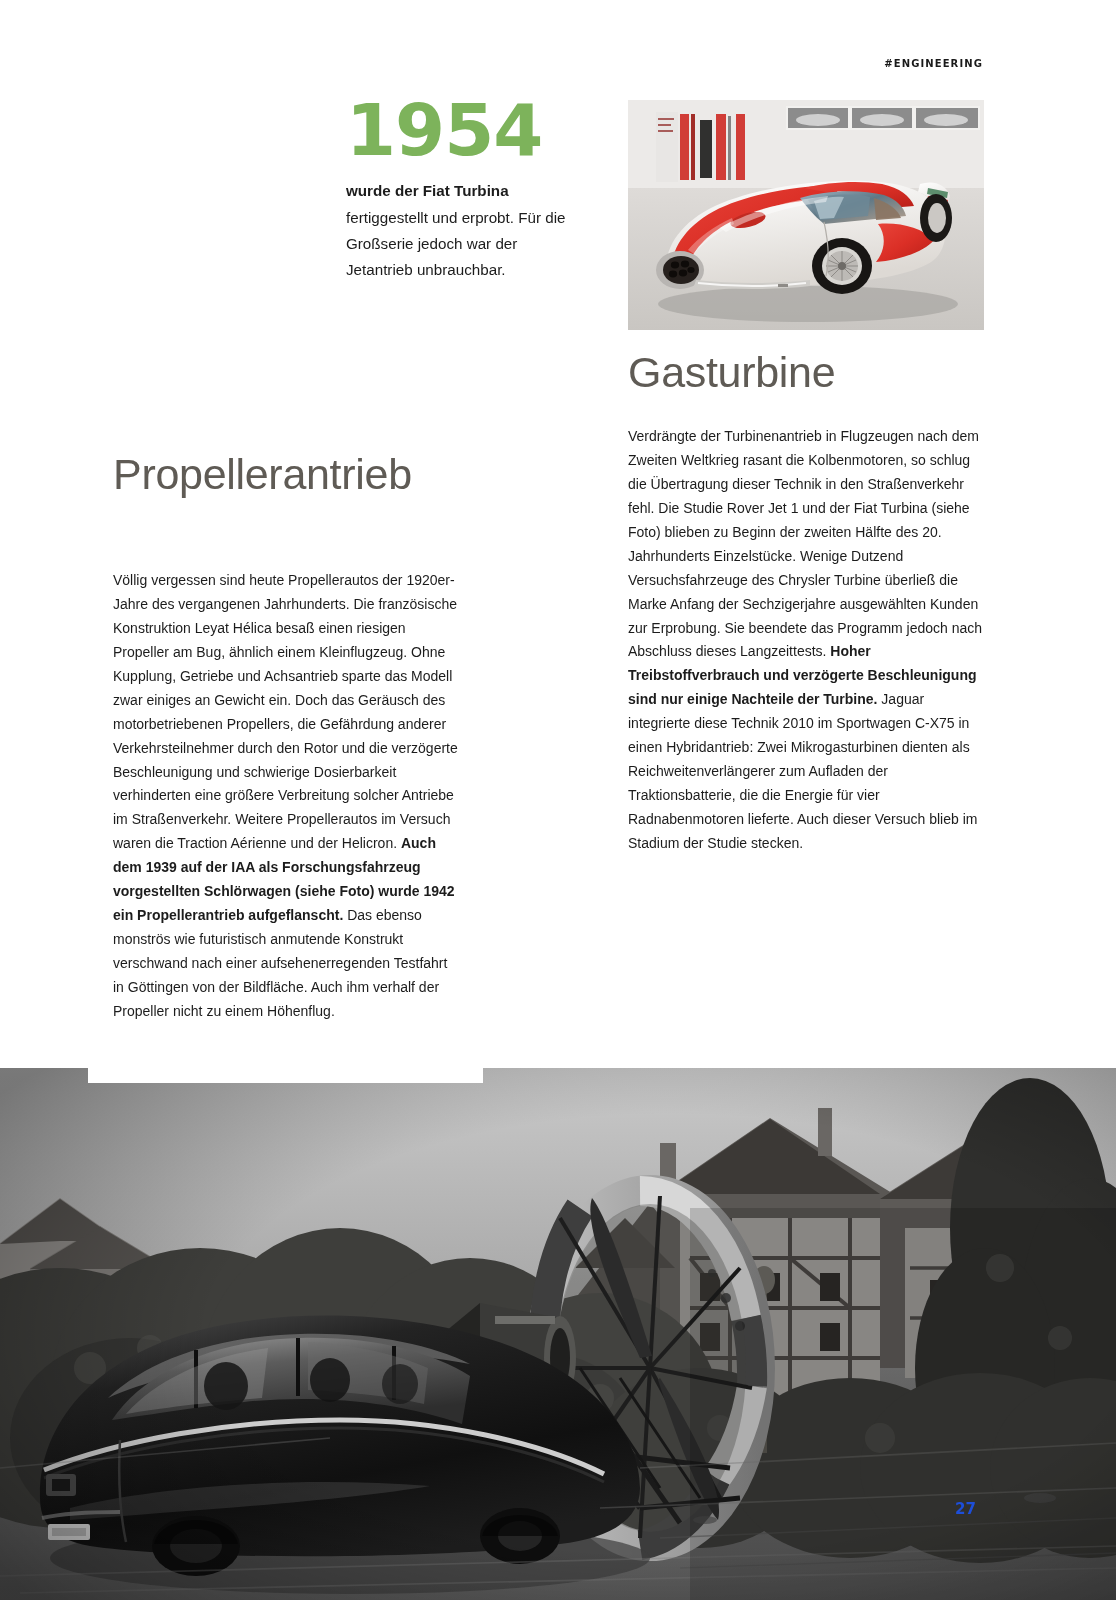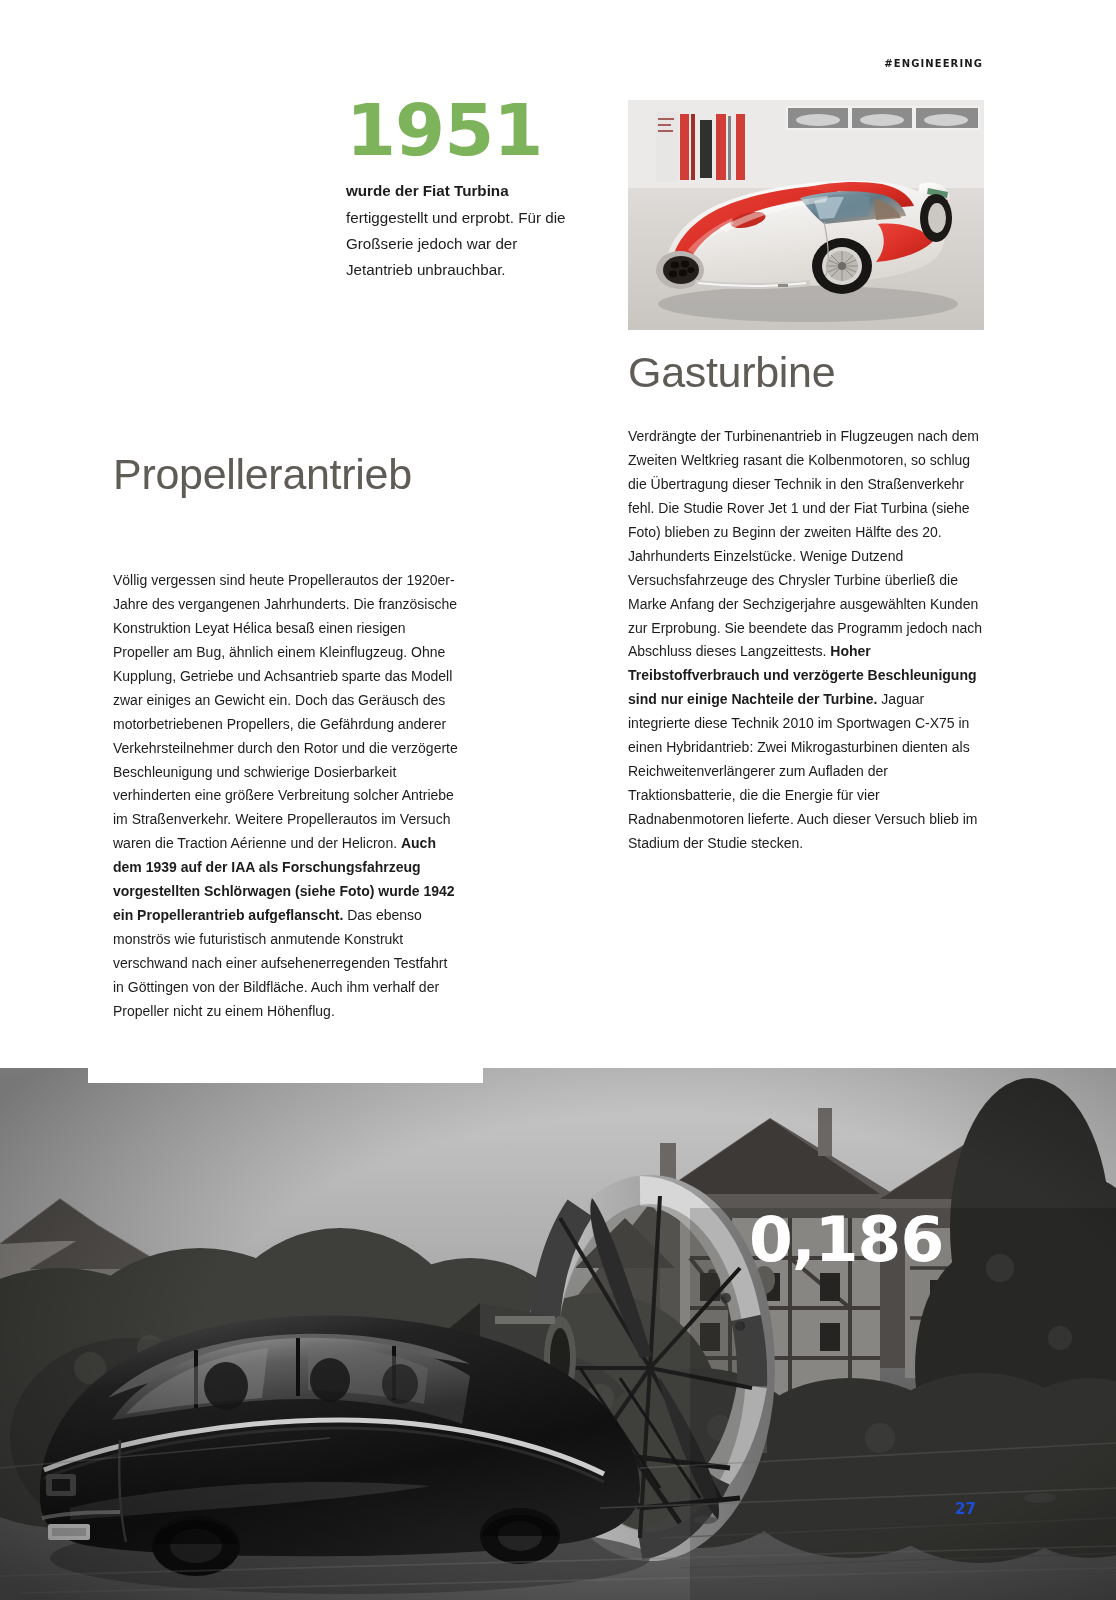--- a/index.html
+++ b/index.html
@@ -155,21 +155,21 @@
   }
 </style>
 </head>
 <body>
 
 <div id="page">
 
   <div class="kicker">#ENGINEERING</div>
 
   <div class="stat-top">
-    <div class="bignum">1951</div>
+    <div class="bignum">1954</div>
     <div class="caption"><b>wurde der Fiat Turbina</b><span> fertiggestellt und erprobt. Für die Großserie jedoch war der Jetantrieb unbrauchbar.</span></div>
   </div>
 
   <div class="photo-fiat">
     <svg viewBox="0 0 356 230" preserveAspectRatio="none">
       <defs>
         <linearGradient id="flr" x1="0" y1="0" x2="0" y2="1">
           <stop offset="0" stop-color="#dedbd8"></stop>
           <stop offset="1" stop-color="#c9c6c2"></stop>
         </linearGradient>
@@ -552,18 +552,17 @@
       <rect x="0" y="0" width="1116" height="532" fill="url(#vign)"></rect>
       <rect x="690" y="140" width="426" height="392" fill="#000000" opacity="0.16"></rect>
     </svg>
   </div>
 
   <div class="overlay-white"></div>
 
   <div class="bodycol" id="col-left" style="z-index:4;"><span>Völlig vergessen sind heute Propellerautos der 1920er-Jahre des vergangenen Jahrhunderts. Die französische Konstruktion Leyat Hélica besaß einen riesigen Propeller am Bug, ähnlich einem Kleinflugzeug. Ohne Kupplung, Getriebe und Achsantrieb sparte das Modell zwar einiges an Gewicht ein. Doch das Geräusch des motorbetriebenen Propellers, die Gefährdung anderer Verkehrsteilnehmer durch den Rotor und die verzögerte Beschleunigung und schwierige Dosierbarkeit verhinderten eine größere Verbreitung solcher Antriebe im Straßenverkehr. Weitere Propellerautos im Versuch waren die Traction Aérienne und der Helicron. </span><b>Auch dem 1939 auf der IAA als Forschungsfahrzeug vorgestellten Schlörwagen (siehe Foto) wurde 1942 ein Propellerantrieb aufgeflanscht.</b><span> Das ebenso monströs wie futuristisch anmutende Konstrukt verschwand nach einer aufsehenerregenden Testfahrt in Göttingen von der Bildfläche. Auch ihm verhalf der Propeller nicht zu einem Höhenflug.</span></div>
 
   <div class="stat-bottom">
-    <div class="bignum">0,186</div>
   </div>
 
   <div class="folio">27</div>
 
 </div>
 
 </body></html>

